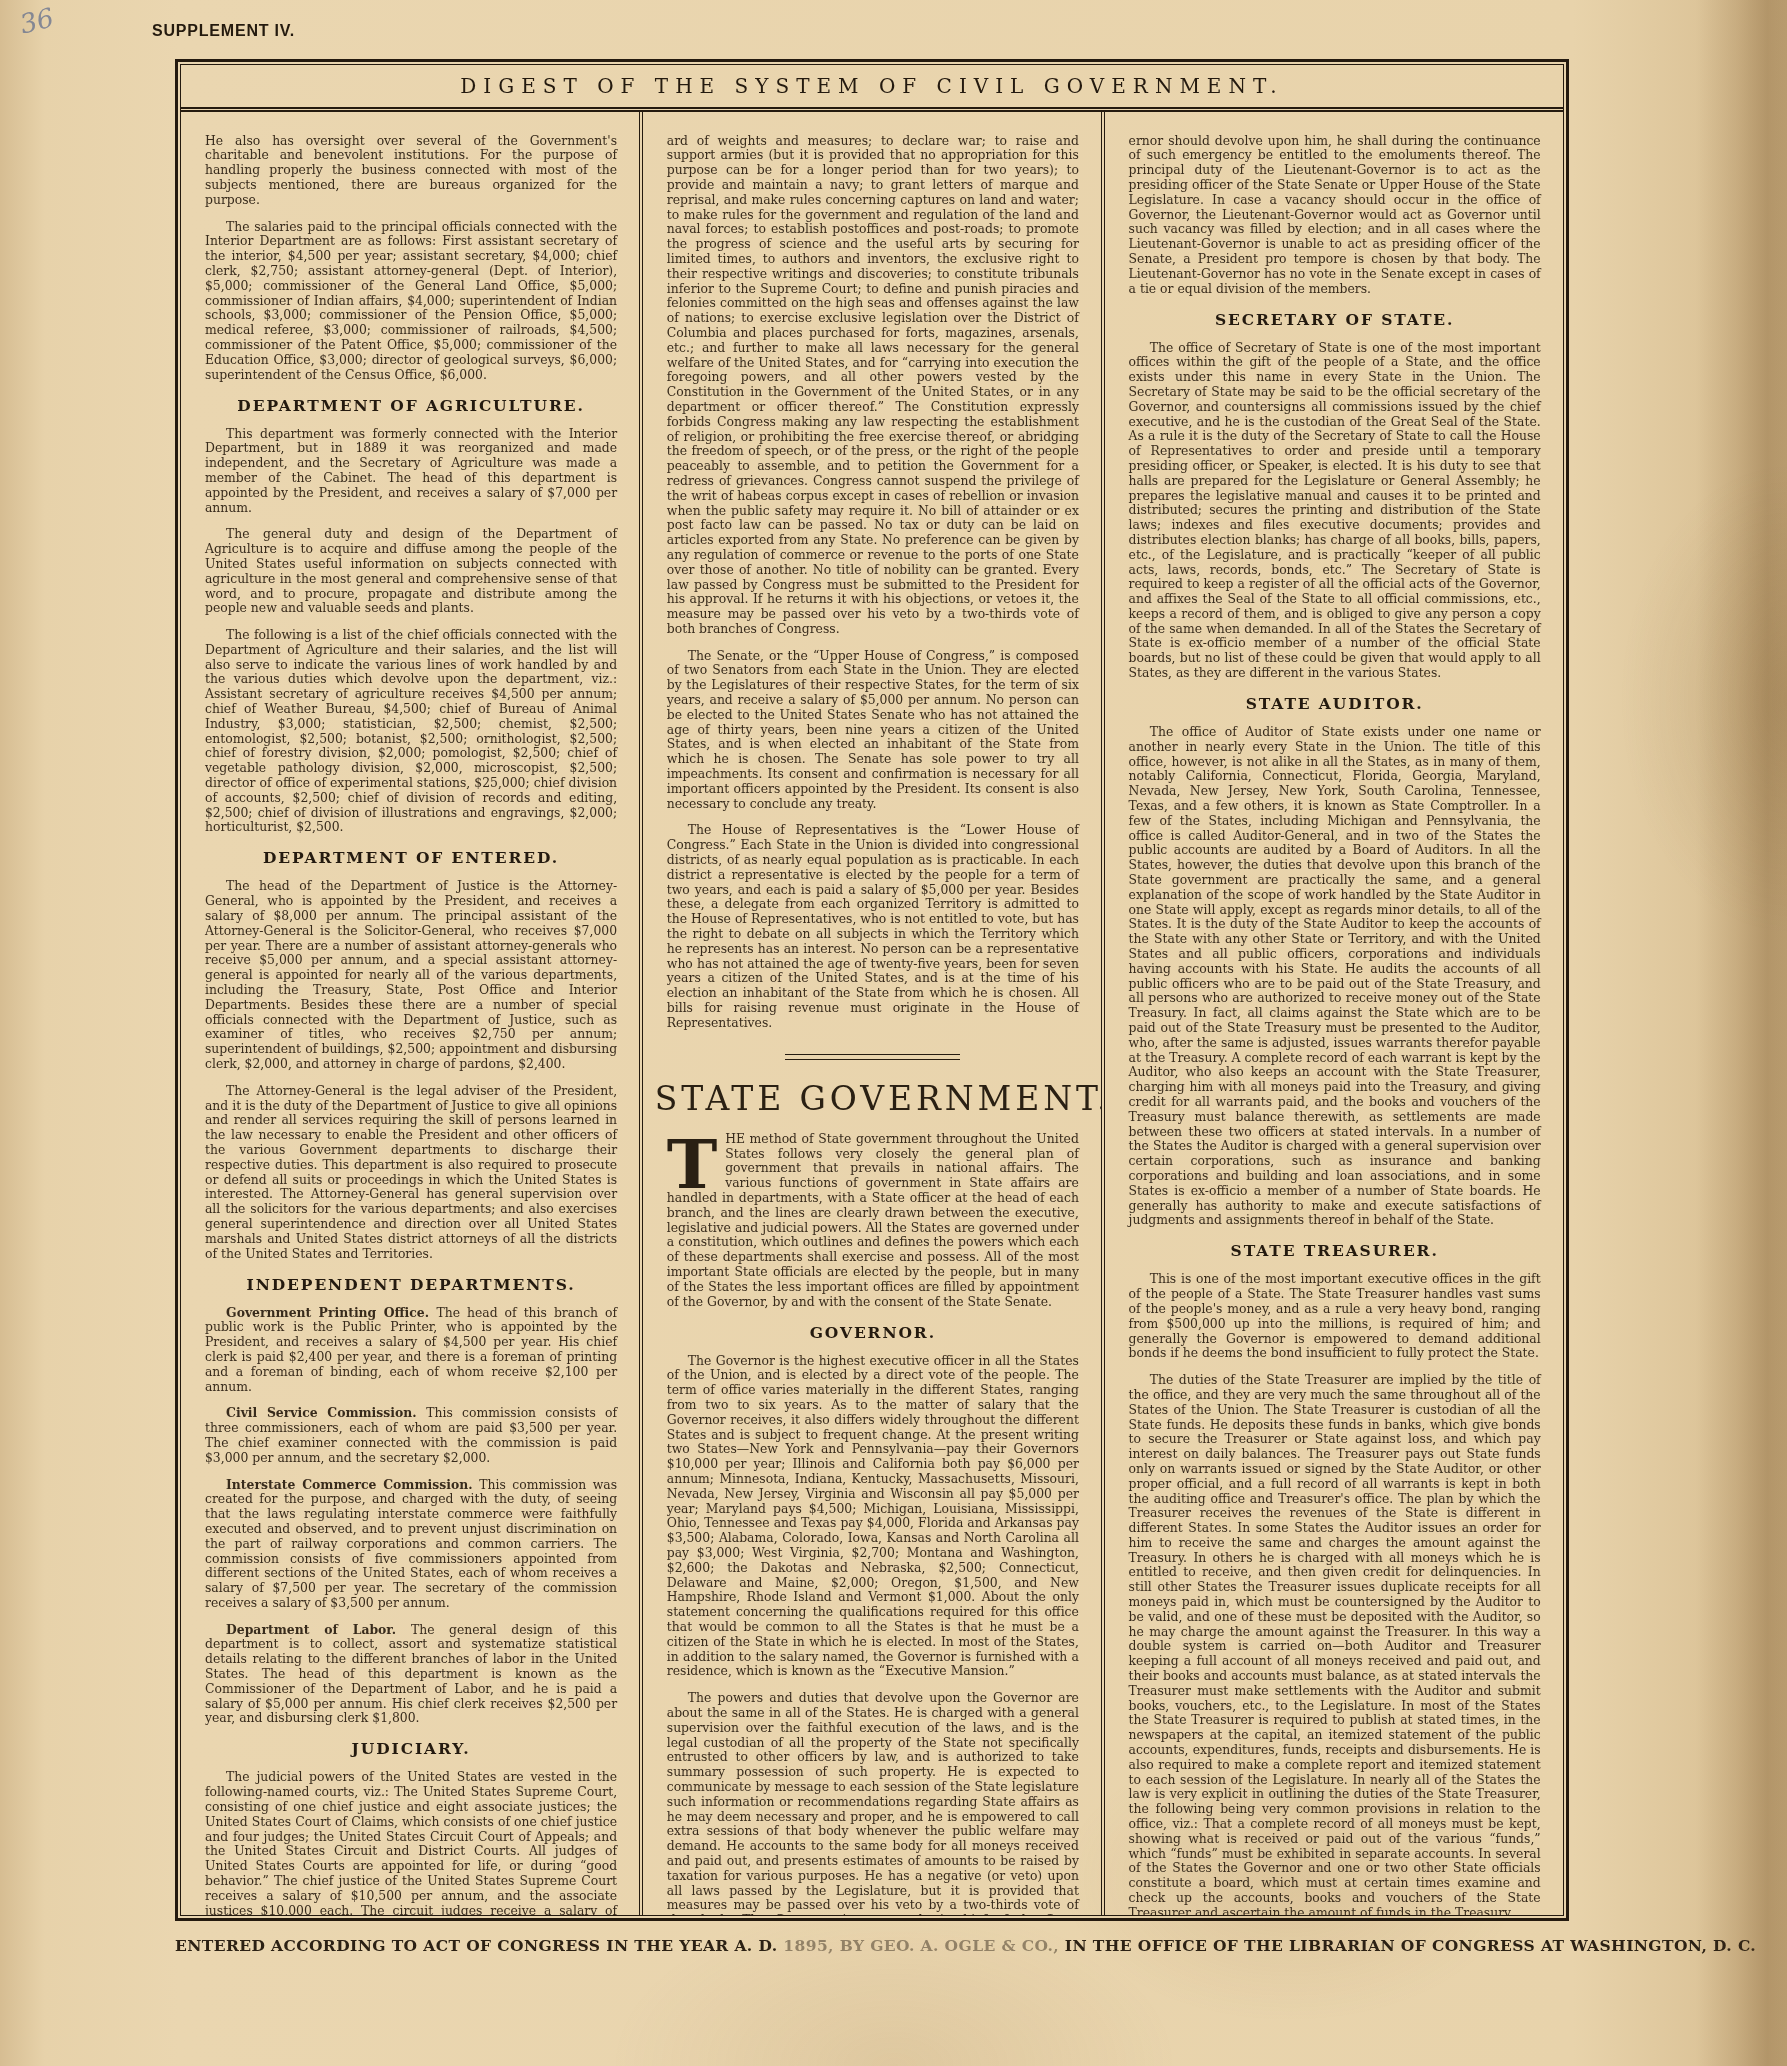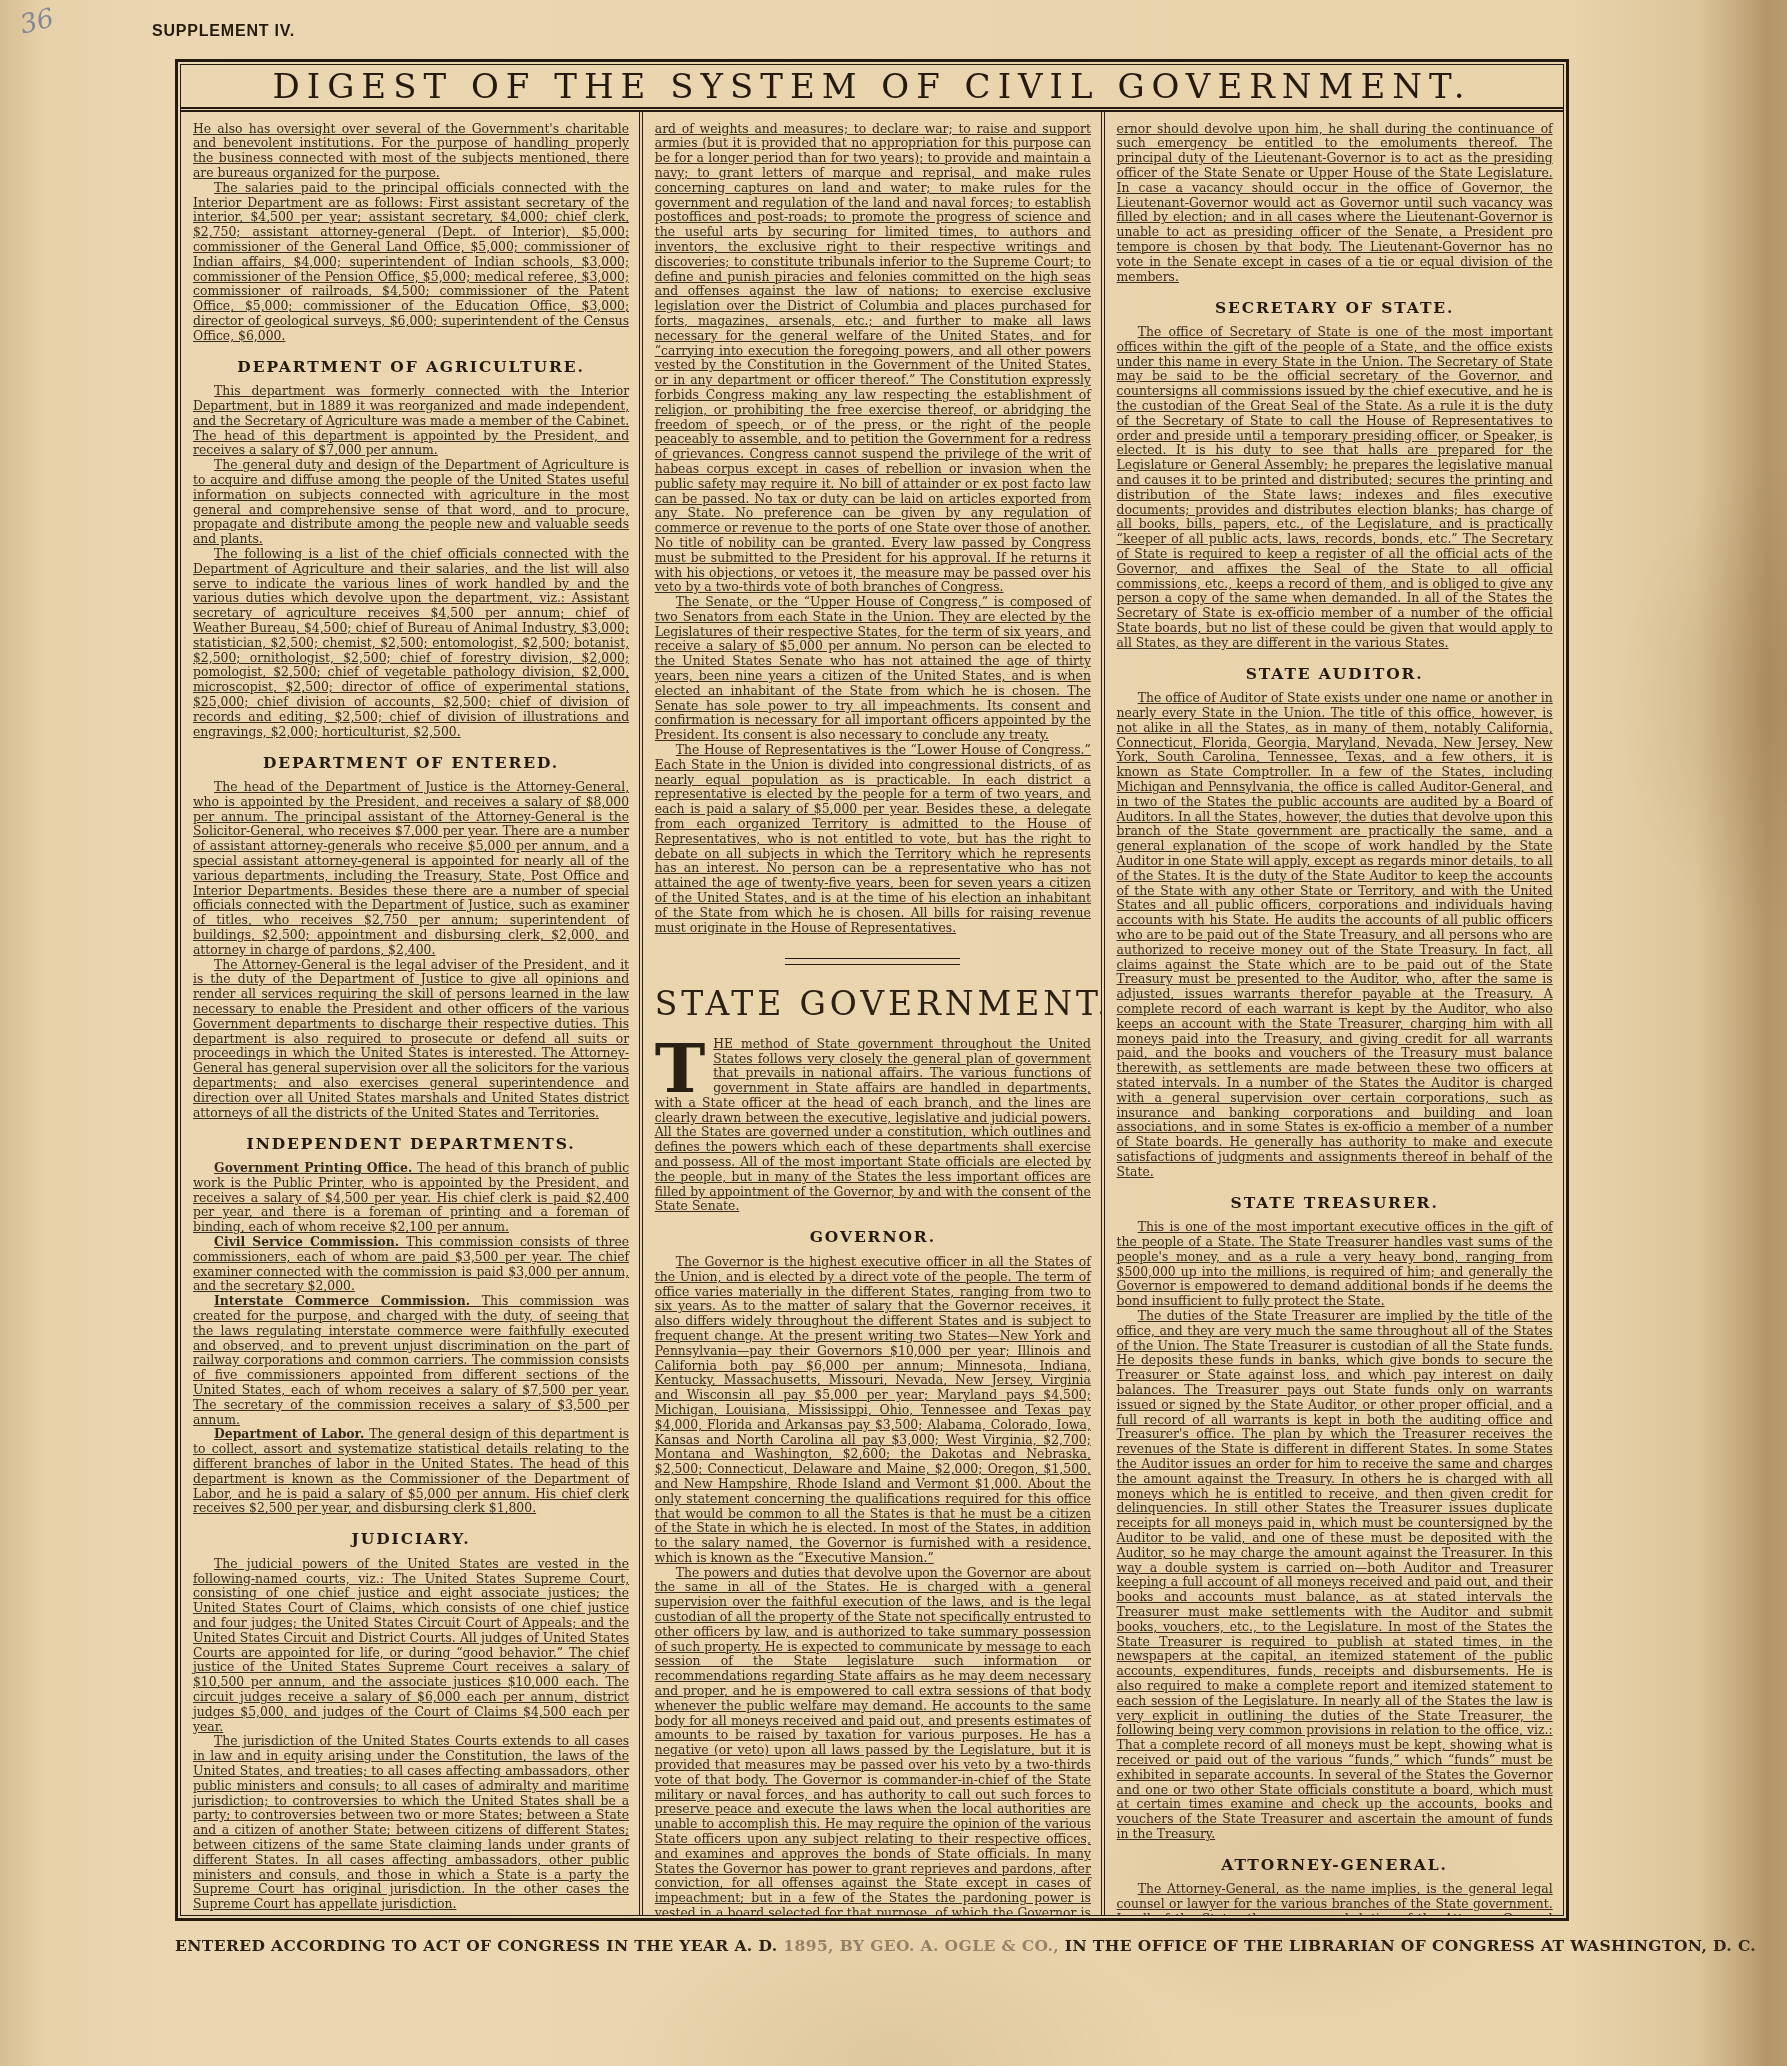--- a/index.html
+++ b/index.html
@@ -32,29 +32,29 @@
   }
   .frame .inner{
     position:absolute;inset:2.3px;border:1.6px solid #241a0f;
     display:flex;flex-direction:column;
   }
   .titleband{
     height:42px;flex:none;border-bottom:5.4px double #241a0f;
     display:flex;align-items:center;justify-content:center;
   }
   .page-title{
-    font-size:34px;font-weight:normal;letter-spacing:7px;margin:0;color:#241a0f;
+    font-size:20px;font-weight:normal;letter-spacing:7px;margin:0;color:#241a0f;
     font-family:"DejaVu Serif",serif;white-space:nowrap;
   }
   .cols{flex:1;display:flex;overflow:hidden;}
   .col{flex:1 1 0;padding:9.3px 10px 4.7px 11.7px;overflow:hidden;}
   .col + .col{border-left:4.7px double #241a0f;}
   p.para{
-    margin:0;font-size:12.4px;line-height:14.8px;text-align:justify;
-    text-indent:1.7em;color:#382b1c;text-decoration:underline;
+    margin:12px;font-size:12.4px;line-height:14.8px;text-align:justify;
+    text-indent:1.7em;color:#382b1c;
   }
   p.para.noindent{text-indent:0;}
   b.lead{font-weight:bold;}
   h3.sec{
     text-align:center;font-size:15.5px;font-weight:bold;letter-spacing:1.9px;
     margin:13.2px 0 8.5px;color:#241a0f;white-space:nowrap;
   }
   h2.big{
     text-align:center;font-size:33px;font-weight:normal;letter-spacing:3.9px;
     margin:18.6px 0 14px;color:#2a2013;white-space:nowrap;

